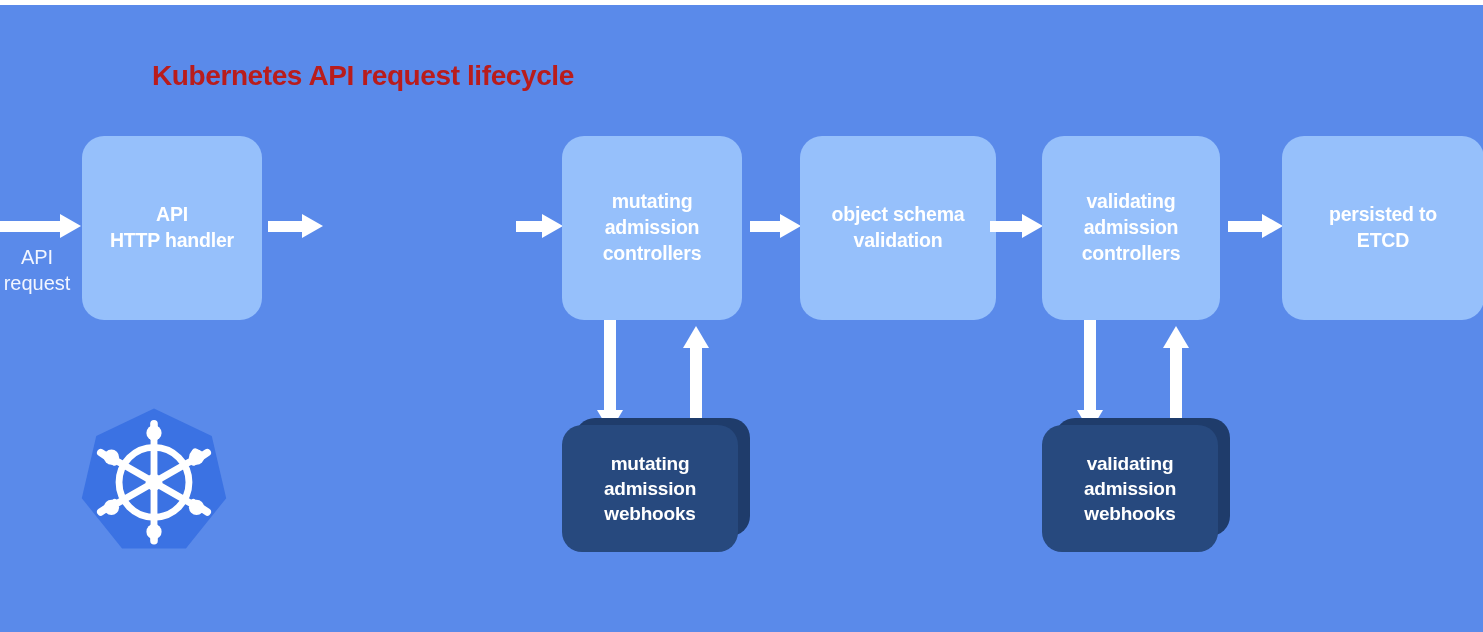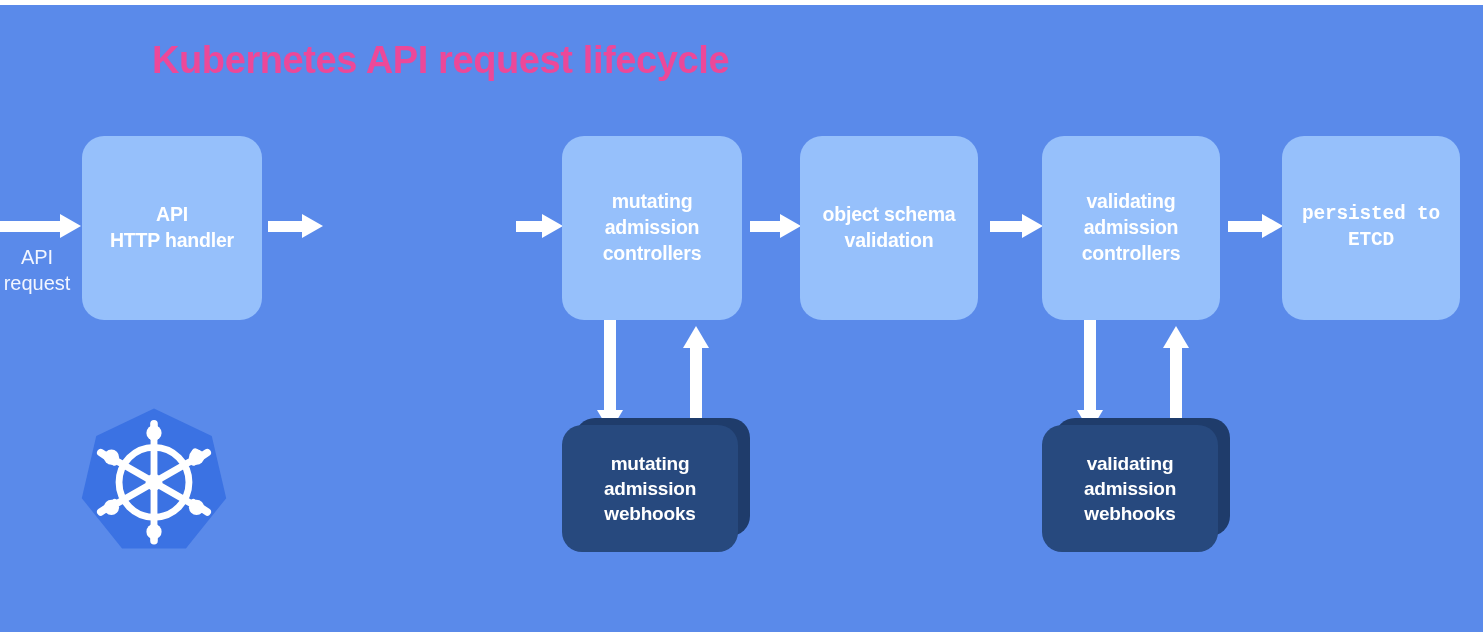--- a/index.html
+++ b/index.html
@@ -22,24 +22,24 @@
     position: absolute;
     left: 0;
     top: 5px;
     width: 1483px;
     height: 627px;
     background: #5a8aea;
   }
   .title {
     position: absolute;
     left: 152px;
-    top: 39px;
-    font-size: 38px;
+    top: 60px;
+    font-size: 28px;
     font-weight: bold;
-    color: #ec4899;
+    color: #b91c1c;
     letter-spacing: -0.4px;
     white-space: nowrap;
   }
   
   .stage {
     position: absolute;
     top: 136px;
     height: 184px;
     background: #96c0fb;
     border-radius: 22px;
@@ -54,23 +54,23 @@
     font-size: 19.5px;
     font-weight: bold;
     line-height: 1.33;
     text-align: center;
     letter-spacing: -0.2px;
     white-space: pre-line;
   }
   .s0 { left: 82px;   width: 180px; }
   .s1 { left: 322px;  width: 188px; }
   .s2 { left: 562px;  width: 180px; }
-  .s3 { left: 800px;  width: 178px; }
+  .s3 { left: 800px;  width: 196px; }
   .s4 { left: 1042px; width: 178px; }
-  .s5 { left: 1282px; width: 178px; font-family: Liberation Mono, monospace; }
+  .s5 { left: 1282px; width: 202px; }
 
   
   .harrow {
     position: absolute;
     top: 214px;
     height: 24px;
   }
   .harrow .shaft {
     position: absolute;
     left: 0;

